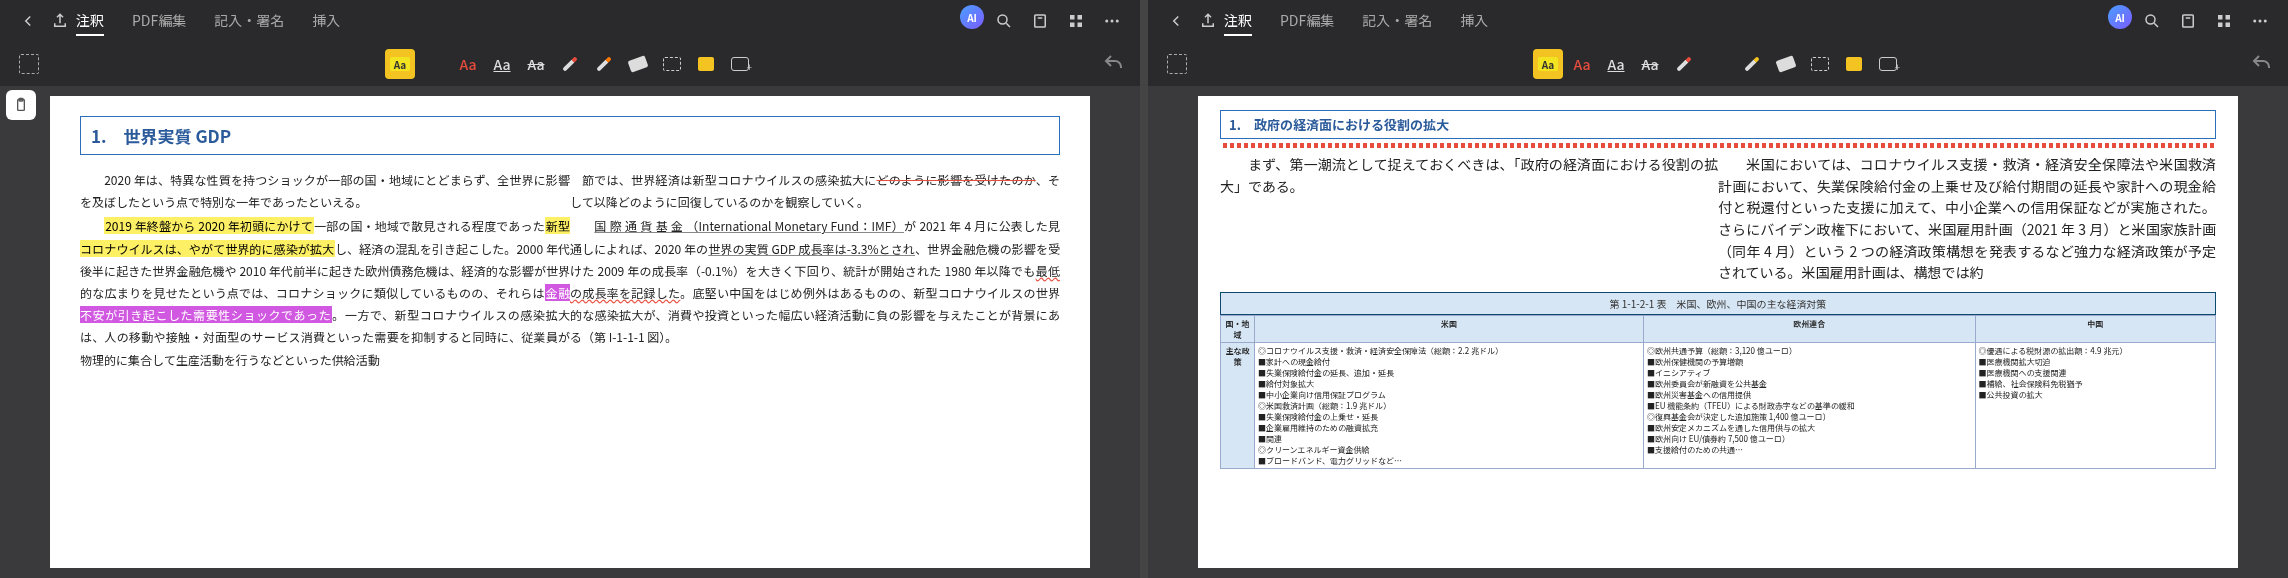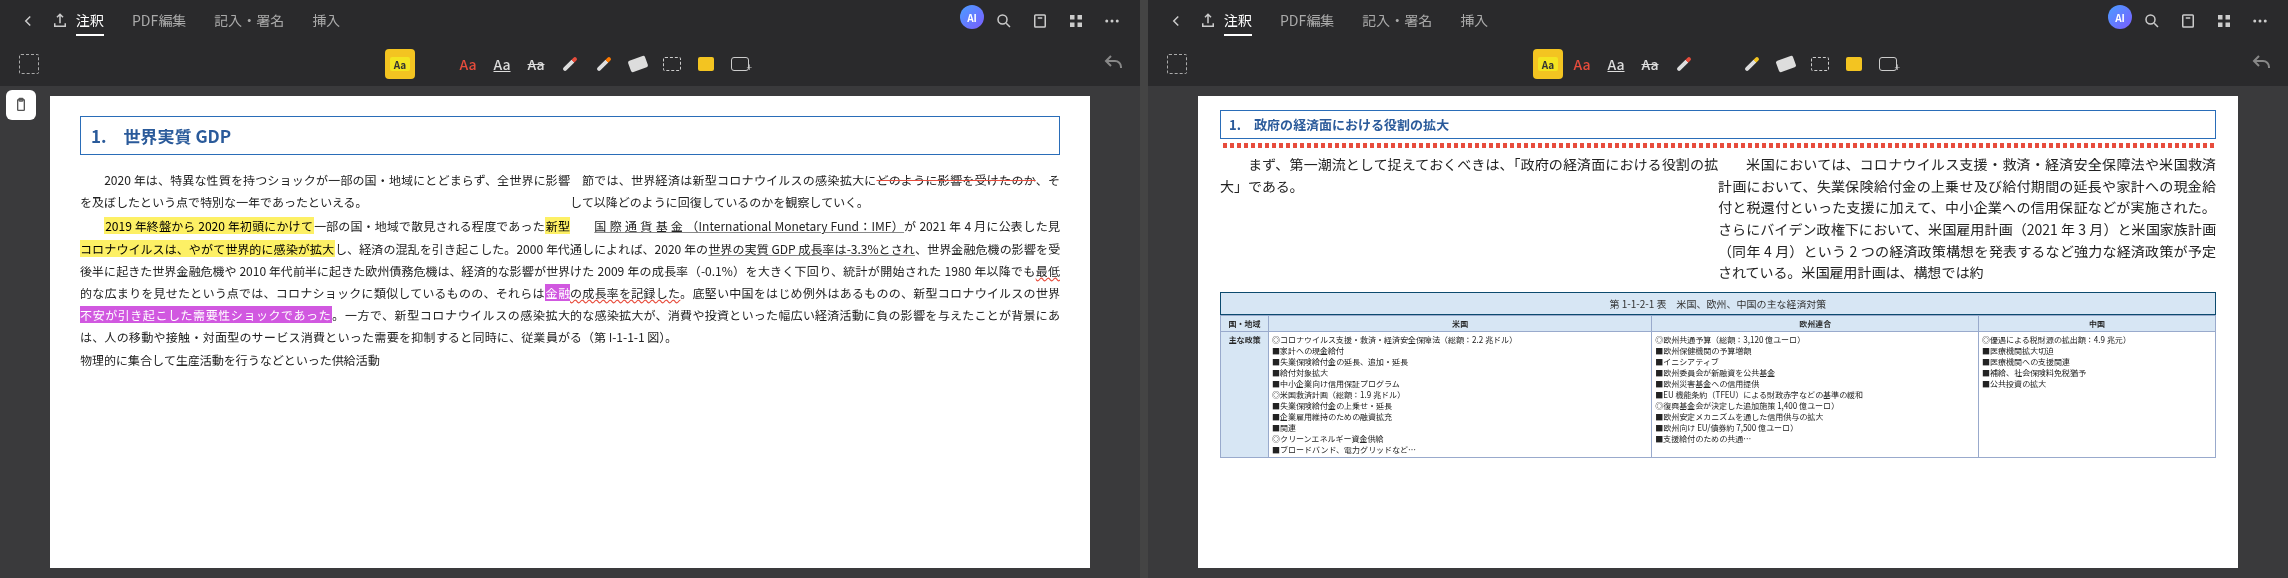--- a/index.html
+++ b/index.html
@@ -46,21 +46,21 @@
 s.r{text-decoration:line-through;text-decoration-color:#e74c3c}
 
 .small .page{font-size:10.5px;padding:14px 22px}
 .small .head-box{font-size:13px;padding:4px 8px;margin-bottom:8px}
 .small .cols{font-size:14px;line-height:1.55;}
 .wave{height:5px;background:repeating-linear-gradient(90deg,transparent,transparent 3px,#e74c3c 3px,#e74c3c 7px);margin:-4px 0 6px;border-radius:2px}
 .tbl-title{background:#d7e6f4;color:#333;text-align:center;font-size:10px;padding:3px;margin-top:6px;border:1px solid #0c4a6e}
 table.data{width:100%;border-collapse:collapse;font-size:8px}
 table.data th,table.data td{border:1px solid #9ac;padding:2px 3px;text-align:left;vertical-align:top}
 table.data th{background:#d7e6f4;font-weight:600;text-align:center}
-table.data .rowh{background:#d7e6f4;font-weight:600;text-align:center;width:48px}
+table.data .rowh{background:#d7e6f4;font-weight:600;text-align:center;width:34px}
 </style>
 </head>
 <body>
 
 <div class="pane">
   <div class="topbar">
     <div class="tb-icon">
         <svg viewBox="0 0 24 24" fill="none" stroke="currentColor" stroke-width="2">
           <path d="M15 18l-6-6 6-6"></path>
         </svg>

